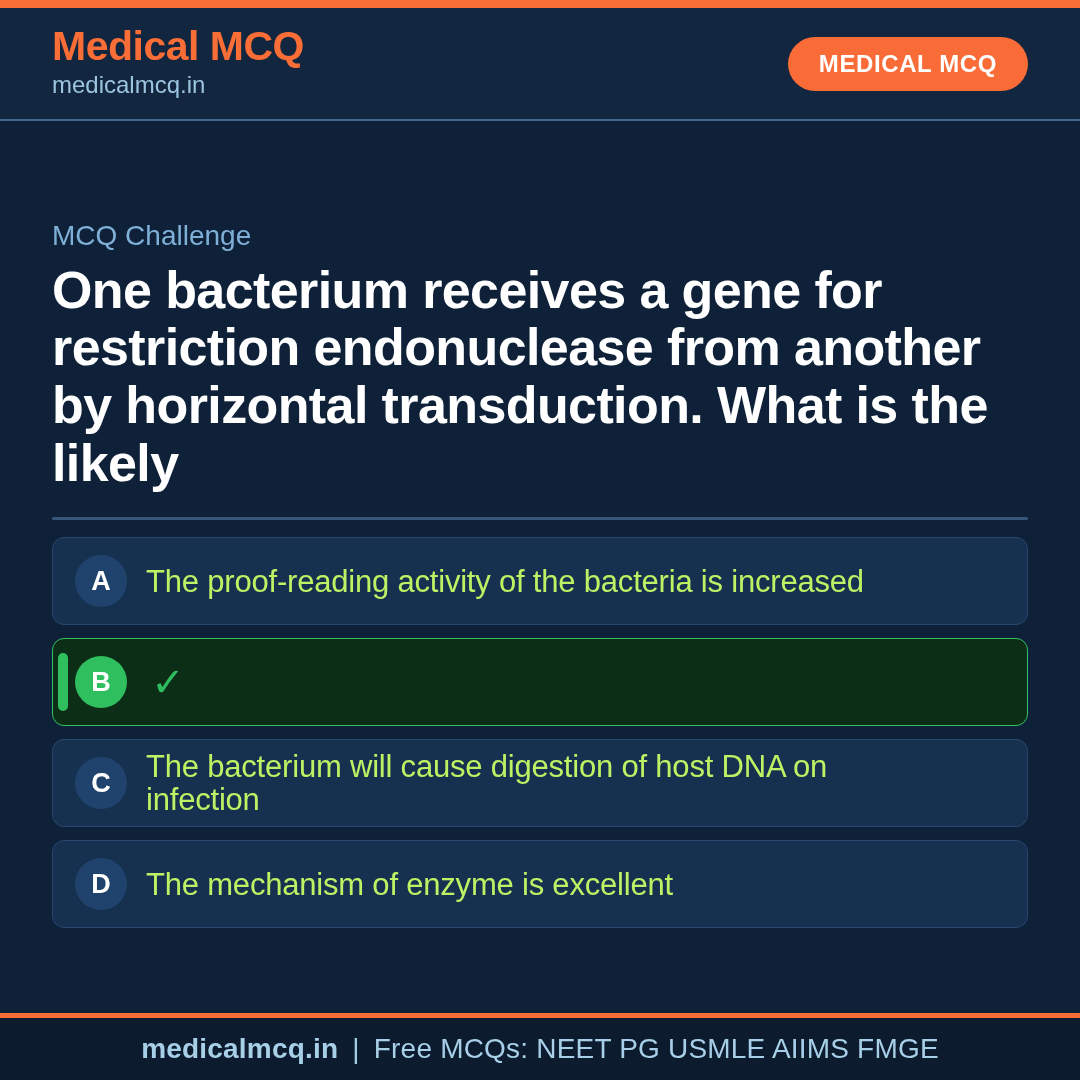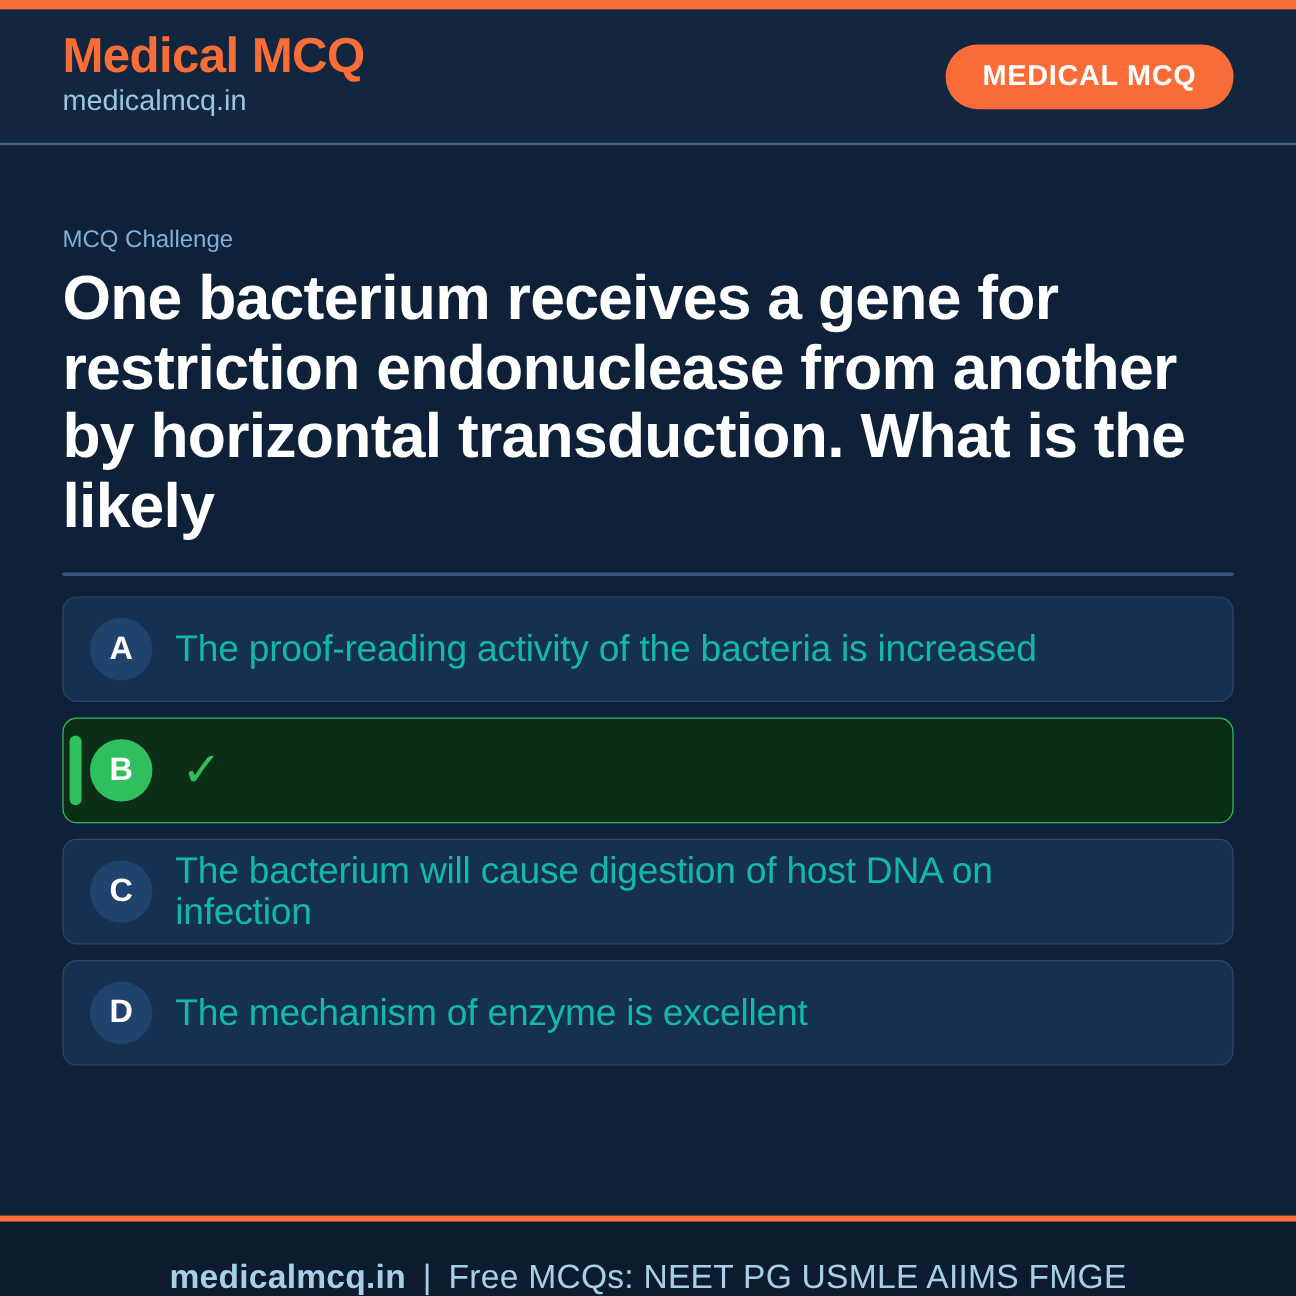--- a/index.html
+++ b/index.html
@@ -77,23 +77,23 @@
   
   .main {
     flex:1 1 auto;
     padding:0 52px;
     display:flex;
     flex-direction:column;
     min-height:0;
   }
 
   .q-label {
-    font-size:20px;
+    font-size:28px;
     color:#7fb0d8;
-    margin-top:67px;
+    margin-top:98px;
     line-height:1.2;
   }
 
   .q-text {
     font-size:52px;
     font-weight:bold;
     color:#ffffff;
     line-height:1.11;
     letter-spacing:-0.6px;
     margin-top:9px;
@@ -137,21 +137,21 @@
     font-size:27px;
     font-weight:bold;
     display:flex;
     align-items:center;
     justify-content:center;
   }
 
   .option-text {
     flex:1 1 auto;
     font-size:31px;
-    color:#14b8a6;
+    color:#bef264;
     line-height:1.08;
     letter-spacing:-0.2px;
   }
 
   .option-check {
     flex:0 0 auto;
     width:44px;
     font-size:40px;
     color:#2fbd5f;
     line-height:1;
@@ -180,21 +180,21 @@
   }
   .option.correct .accent-bar { display:block; }
 
   
   .footer {
     flex:0 0 auto;
     height:67px;
     background:#0c1b2e;
     border-top:5px solid #f96d36;
     display:flex;
-    align-items:flex-end;
+    align-items:center;
     justify-content:center;
   }
 
   .footer-text {
     font-size:28px;
     color:#a8cfe8;
     letter-spacing:0.2px;
     white-space:nowrap;
   }
   .footer-site { font-weight:bold; }

